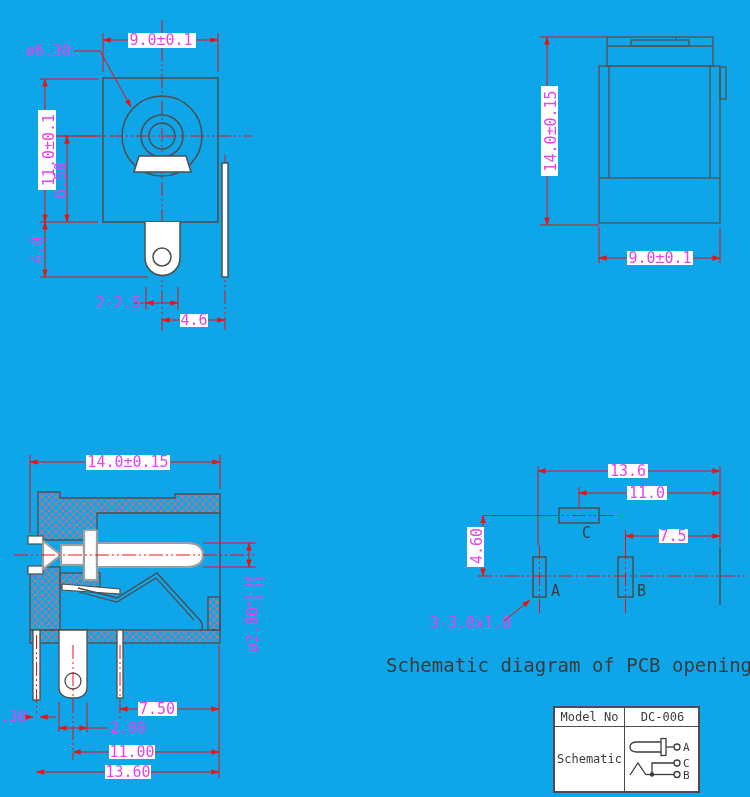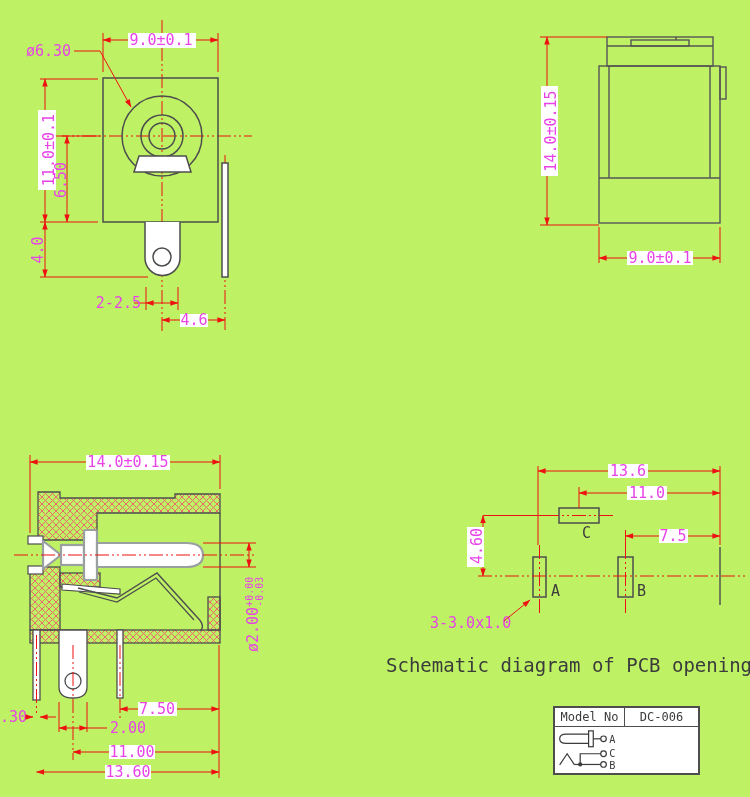--- a/index.html
+++ b/index.html
@@ -1,24 +1,24 @@
 <!DOCTYPE html>
 <html><head>
 <meta charset="utf-8">
 <style>
   html,body{margin:0;padding:0;background:#fff;}
-  #stage{position:relative;width:750px;height:797px;background:#bef264;overflow:hidden;
+  #stage{position:relative;width:750px;height:797px;background:#0ea5e9;overflow:hidden;
          font-family:"DejaVu Sans Mono", monospace;}
   #cad{position:absolute;left:0;top:0;}
   .dimtext{font-family:"DejaVu Sans Mono", monospace;font-size:15px;fill:#e743e7;}
   .dimtext-sm{font-family:"DejaVu Sans Mono", monospace;font-size:10px;fill:#e743e7;}
   .padlabel{font-family:"DejaVu Sans Mono", monospace;font-size:15px;fill:#3d3d3d;}
   #caption{position:absolute;left:386px;top:654px;font-size:19px;color:#3b3b3b;
            font-family:"DejaVu Sans Mono", monospace;white-space:nowrap;letter-spacing:0px;}
-  #spec-table{position:absolute;left:553px;top:706px;width:147px;height:69px;
+  #spec-table{position:absolute;left:553px;top:706px;width:147px;height:87px;
               border:2px solid #4d4d4d;box-sizing:border-box;display:grid;
               grid-template-columns:70px 1fr;grid-template-rows:19px 1fr;
               background:#fff;color:#3b3b3b;font-size:12px;}
   .tcell{border-right:1px solid #4d4d4d;border-bottom:1px solid #4d4d4d;
          display:flex;align-items:center;justify-content:center;box-sizing:border-box;}
   .tcell.last-col{border-right:none;}
   .tcell.last-row{border-bottom:none;}
 </style>
 </head>
 <body>
@@ -269,20 +269,21 @@
     <text class="padlabel" x="637" y="596">B</text>
     <text class="padlabel" x="582" y="538">C</text>
   </g>
 </svg>
 
 <div id="caption">Schematic diagram of PCB opening</div>
 
 <div id="spec-table">
   <div class="tcell">Model No</div>
   <div class="tcell last-col">DC-006</div>
+  <div class="tcell last-row">Schematic</div>
   <div class="tcell last-col last-row">
     <svg width="75" height="46" viewBox="0 0 75 46">
       <g stroke="#3b3b3b" stroke-width="1.3" fill="none">
         <path d="M36,6 H12 Q5,6 5,11 Q5,16 12,16 H36"></path>
         <rect x="36" y="2.5" width="5" height="17"></rect>
         <path d="M41,11 H49"></path>
         <circle cx="52" cy="11" r="3"></circle>
         <path d="M5,39 L13,27 L21,39"></path>
         <path d="M21,38.5 H49"></path>
         <path d="M27,38.5 V27 H49"></path>

